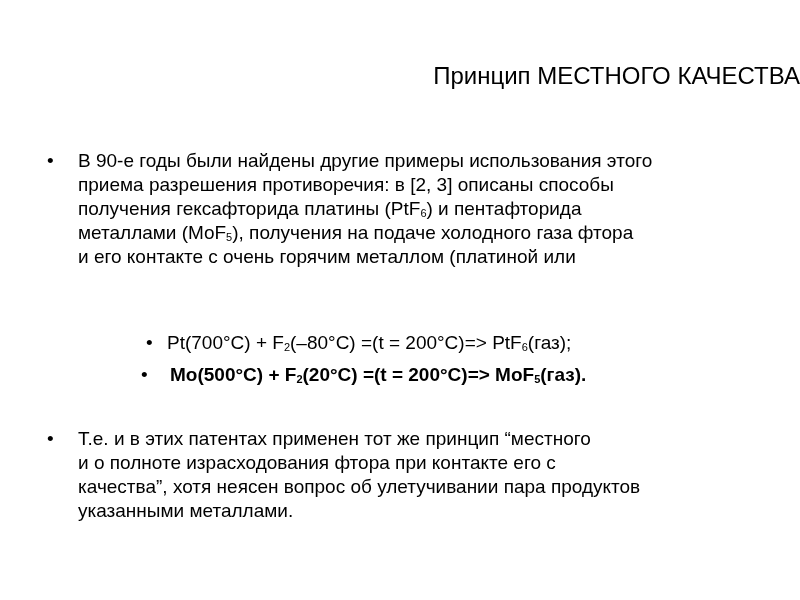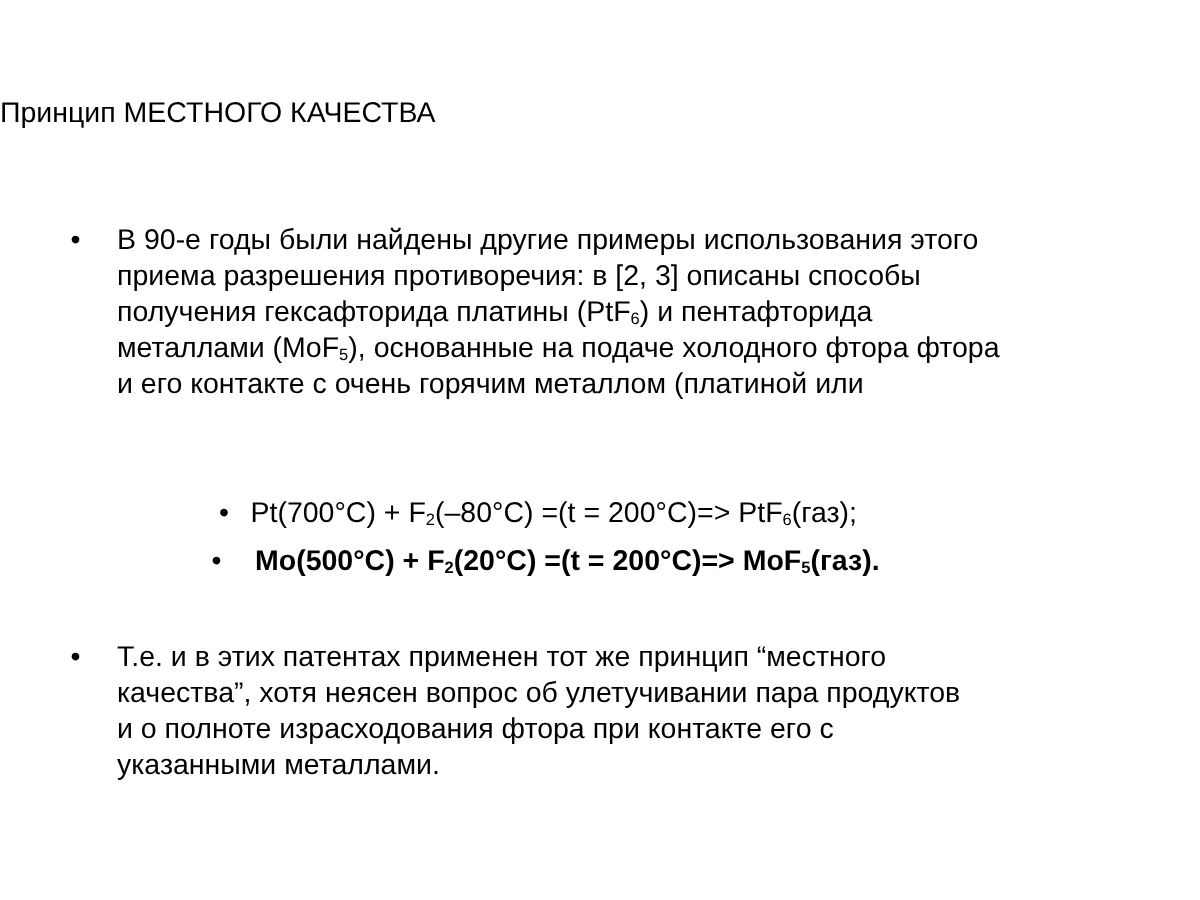--- a/index.html
+++ b/index.html
@@ -13,22 +13,22 @@
       position: relative;
       overflow: hidden;
       font-family: "Liberation Sans", sans-serif;
       color: #000000;
     }
     .slide-title {
       position: absolute;
       left: 0;
       width: 800px;
       top: 64px;
-      text-align: left;
-      font-size: 19px;
+      text-align: right;
+      font-size: 24px;
       line-height: 24px;
     }
     .bullet-block {
       position: absolute;
       left: 47px;
       width: 720px;
       font-size: 19px;
       line-height: 24px;
     }
     .bullet-dot {
@@ -70,38 +70,38 @@
 <div>
 
   <div class="slide-title">Принцип МЕСТНОГО КАЧЕСТВА</div>
 
   <div class="bullet-block" style="top:149px;">
     <span class="bullet-dot">•</span>
     <div class="bullet-text">
       <span class="line">В 90-е годы были найдены другие примеры использования этого</span>
       <span class="line">приема разрешения противоречия:   в [2, 3] описаны способы</span>
       <span class="line"><span>получения гексафторида платины (PtF</span><sub>6</sub><span>) и пентафторида</span></span>
-      <span class="line"><span>металлами (MoF</span><sub>5</sub><span>), основанные на подаче холодного фтора фтора</span></span>
+      <span class="line"><span>металлами (MoF</span><sub>5</sub><span>), получения на подаче холодного газа фтора</span></span>
       <span class="line">и его контакте с очень горячим металлом (платиной или</span>
     </div>
   </div>
 
   <div class="eq" style="left:146px; top:331px;">
     <span class="bullet-dot">•</span>
     <span class="eq-text"><span>Pt(700°C) + F</span><sub>2</sub><span>(–80°C) =(t = 200°C)=&gt; PtF</span><sub>6</sub><span>(газ);</span></span>
   </div>
 
   <div class="eq" style="left:141px; top:363px;">
     <span class="bullet-dot">•</span>
     <span class="eq-text" style="margin-left:29px;font-weight:bold;"><span>Mo(500°C) + F</span><sub>2</sub><span>(20°C) =(t = 200°C)=&gt; MoF</span><sub>5</sub><span>(газ).</span></span>
   </div>
 
   <div class="bullet-block" style="top:427px;">
     <span class="bullet-dot">•</span>
     <div class="bullet-text">
       <span class="line">Т.е. и в этих патентах применен тот же принцип “местного</span>
+      <span class="line">и о полноте израсходования фтора при контакте его с</span>
       <span class="line">качества”, хотя неясен вопрос об улетучивании пара продуктов</span>
-      <span class="line">и о полноте израсходования фтора при контакте его с</span>
       <span class="line">указанными металлами.</span>
     </div>
   </div>
 
 </div>
 
 </body></html>

